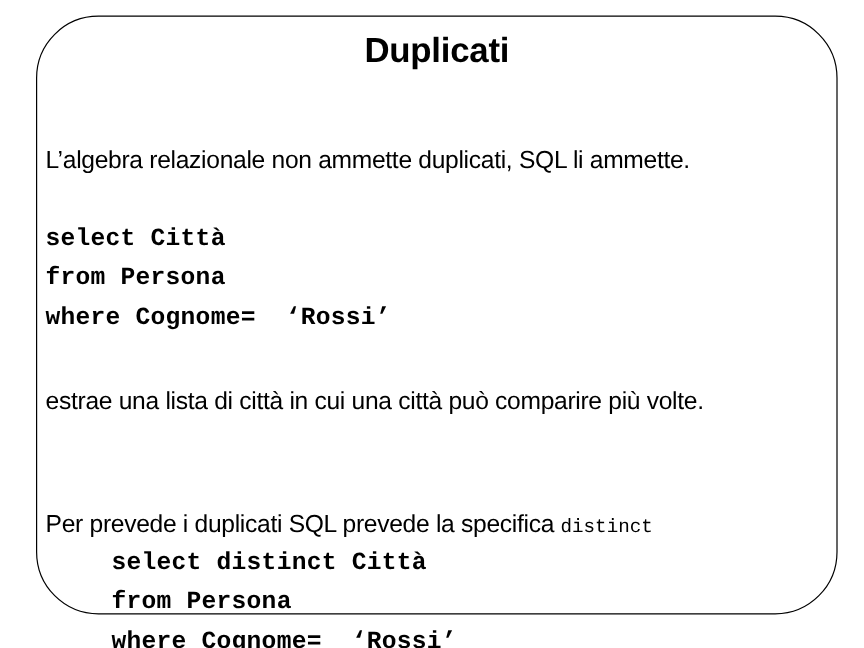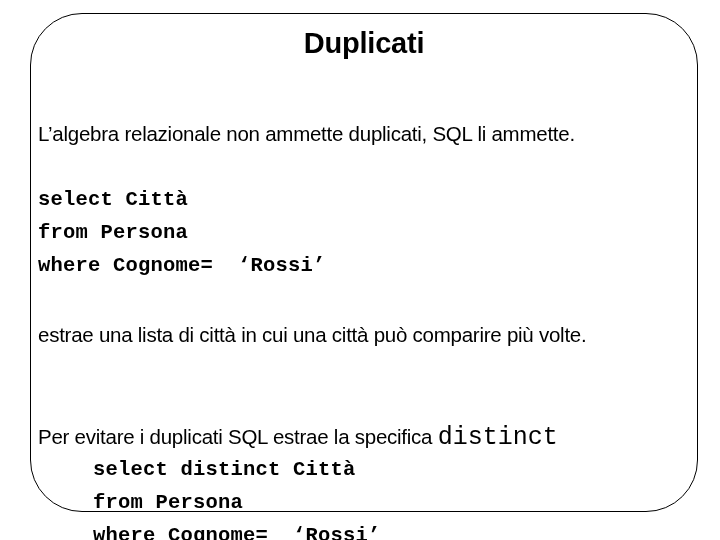--- a/index.html
+++ b/index.html
@@ -72,21 +72,21 @@
   }
   .line.code-indent {
     padding-left: 55px;
   }
   .line.spacer {
     height: 33px;
   }
   .mono-inline {
     font-family: "Liberation Mono", "DejaVu Sans Mono", monospace;
     font-weight: normal;
-    font-size: 25px;
+    font-size: 16px;
     letter-spacing: 0;
   }
   .gap-sm { display: inline-block; width: 6px; }
 </style>
 </head>
 <body>
 
 <div id="slide">
 
   <div id="content-frame"></div>
@@ -103,21 +103,21 @@
     <div class="line code">select Città</div>
 
     <div class="line code">from Persona</div>
 
     <div class="line code">where Cognome=  ‘Rossi’</div>
 
     <div class="line prose">estrae una lista di città in cui una città può comparire più volte.</div>
 
     <div class="line spacer"></div>
 
-    <div class="line prose"><span>Per evitare i duplicati SQL estrae la specifica </span><span class="mono-inline">distinct</span></div>
+    <div class="line prose"><span>Per prevede i duplicati SQL prevede la specifica </span><span class="mono-inline">distinct</span></div>
 
 
     <div class="line code code-indent">select distinct Città</div>
 
     <div class="line code code-indent">from Persona</div>
 
     <div class="line code code-indent">where Cognome=  ‘Rossi’</div>
 
   </div>
 </div>

